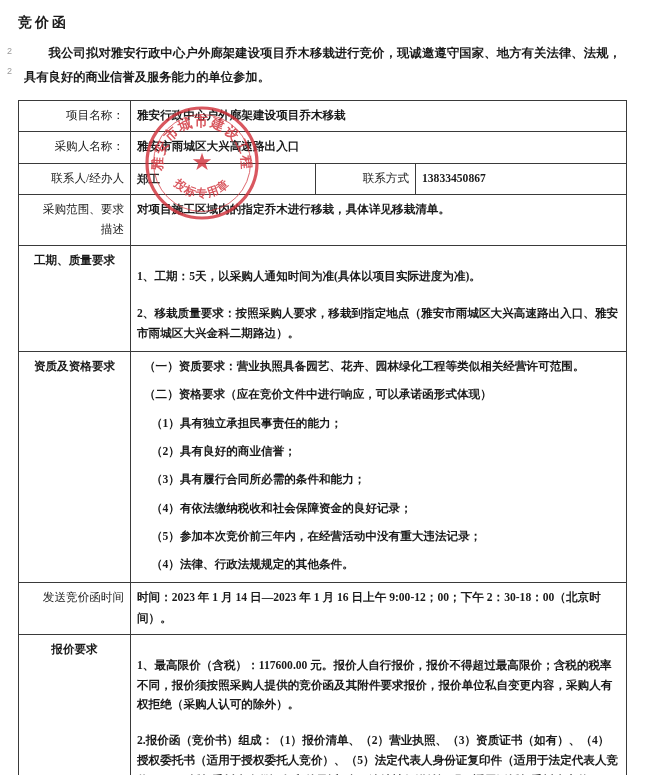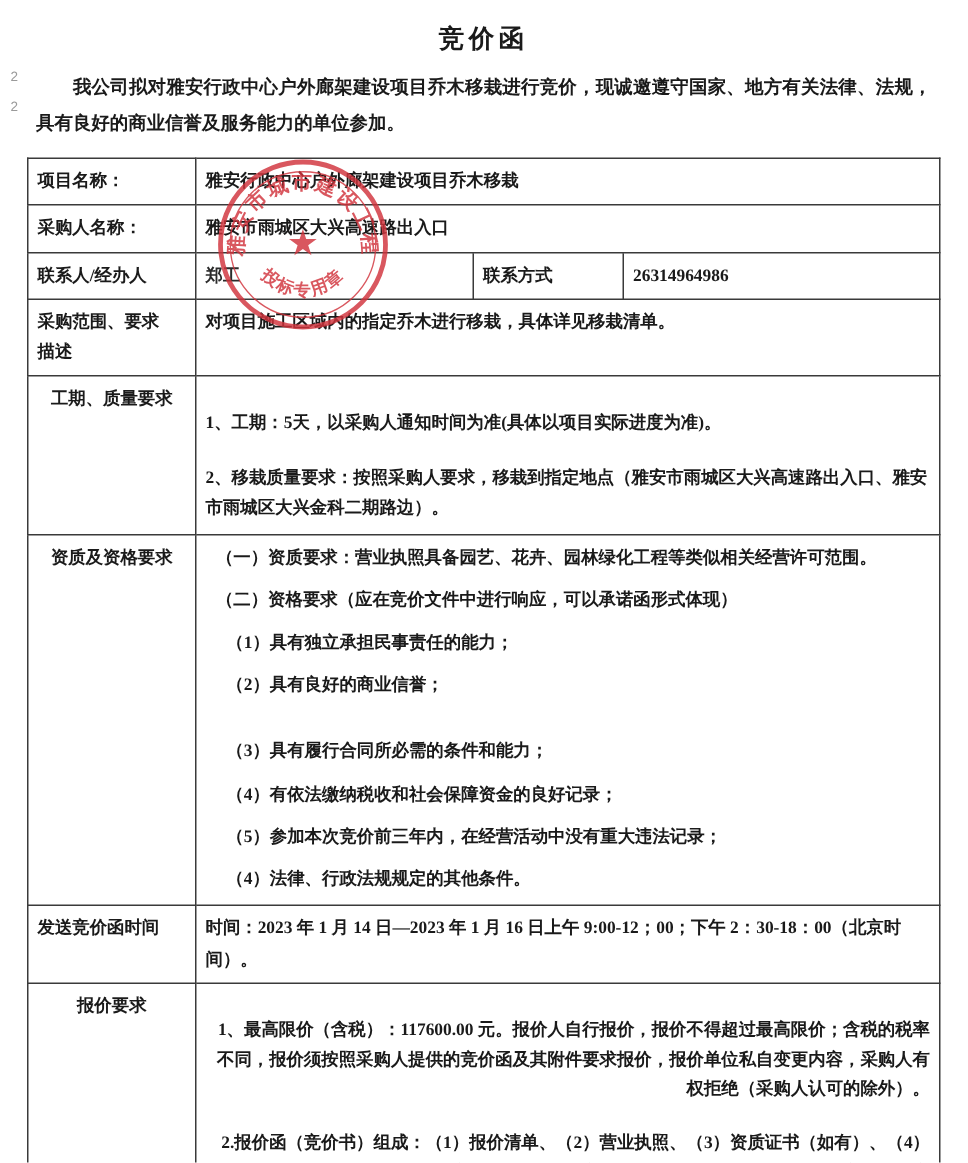--- a/index.html
+++ b/index.html
@@ -16,22 +16,22 @@
     overflow: hidden;
   }
   .page {
     position: relative;
     width: 645px;
     height: 775px;
     box-sizing: border-box;
     padding: 8px 18px 0 18px;
   }
   .doc-title {
-    text-align: center;
-    font-size: 17px;
+    text-align: left;
+    font-size: 14px;
     font-weight: bold;
     letter-spacing: 3px;
     margin: 6px 0 10px 0;
     font-family: "Liberation Serif", "DejaVu Serif", serif;
   }
   .intro {
     font-size: 12.3px;
     line-height: 1.95;
     text-indent: 2em;
     margin: 0 6px 10px 6px;
@@ -45,35 +45,36 @@
     font-size: 11.6px;
   }
   table.main td {
     border: 1px solid #3a3a3a;
     padding: 5px 6px;
     vertical-align: top;
     line-height: 1.75;
   }
   td.label {
     width: 108px;
-    font-weight: bold;
+    font-weight: normal;
     white-space: nowrap;
+    text-align: right;
   }
   td.val {
     font-weight: bold;
   }
   td.label-vcenter {
     vertical-align: middle;
     font-weight: bold;
     text-align: center;
   }
   .p { margin: 16px 0 2px 0; }
   .p-ind { margin: 0 0 2px 0; text-indent: 0.6em; }
   .p-ind2 { margin: 0 0 2px 0; padding-left: 1.2em; }
-  .tight { line-height: 1.7; text-align: right; }
+  .tight { line-height: 1.7; }
   .contact-row td { padding-top: 6px; padding-bottom: 6px; }
   
   .seal {
     position: absolute;
     left: 143px;
     top: 104px;
     width: 118px;
     height: 118px;
     pointer-events: none;
     opacity: 0.82;
@@ -120,21 +121,21 @@
 
     <tr>
       <td class="label">采购人名称：</td>
       <td class="val" colspan="3">雅安市雨城区大兴高速路出入口</td>
     </tr>
 
     <tr class="contact-row">
       <td class="label">联系人/经办人</td>
       <td class="val handwrite">郑工</td>
       <td class="label">联系方式</td>
-      <td class="val">26314964986</td>
+      <td class="val">13833450867</td>
     </tr>
 
     <tr>
       <td class="label">
         <div>采购范围、要求</div>
         <div style="">描述</div>
       </td>
       <td class="val" colspan="3">对项目施工区域内的指定乔木进行移栽，具体详见移栽清单。</td>
     </tr>
 
@@ -146,21 +147,21 @@
       </td>
     </tr>
 
     <tr>
       <td class="label label-vcenter">资质及资格要求</td>
       <td class="val" colspan="3">
         <div class="p-ind">（一）资质要求：营业执照具备园艺、花卉、园林绿化工程等类似相关经营许可范围。</div>
         <div class="p-ind" style="margin-top:8px">（二）资格要求（应在竞价文件中进行响应，可以承诺函形式体现）</div>
         <div class="p-ind2" style="margin-top:8px">（1）具有独立承担民事责任的能力；</div>
         <div class="p-ind2" style="margin-top:8px">（2）具有良好的商业信誉；</div>
-        <div class="p-ind2" style="margin-top:24px">（3）具有履行合同所必需的条件和能力；</div>
+        <div class="p-ind2" style="margin-top:8px">（3）具有履行合同所必需的条件和能力；</div>
         <div class="p-ind2" style="margin-top:8px">（4）有依法缴纳税收和社会保障资金的良好记录；</div>
         <div class="p-ind2" style="margin-top:8px">（5）参加本次竞价前三年内，在经营活动中没有重大违法记录；</div>
         <div class="p-ind2" style="margin-top:8px">（4）法律、行政法规规定的其他条件。</div>
       </td>
     </tr>
 
     <tr>
       <td class="label">发送竞价函时间</td>
       <td class="val" colspan="3">时间：2023 年 1 月 14 日—2023 年 1 月 16 日上午 9:00-12；00；下午 2：30-18：00（北京时间）。</td>
     </tr>

